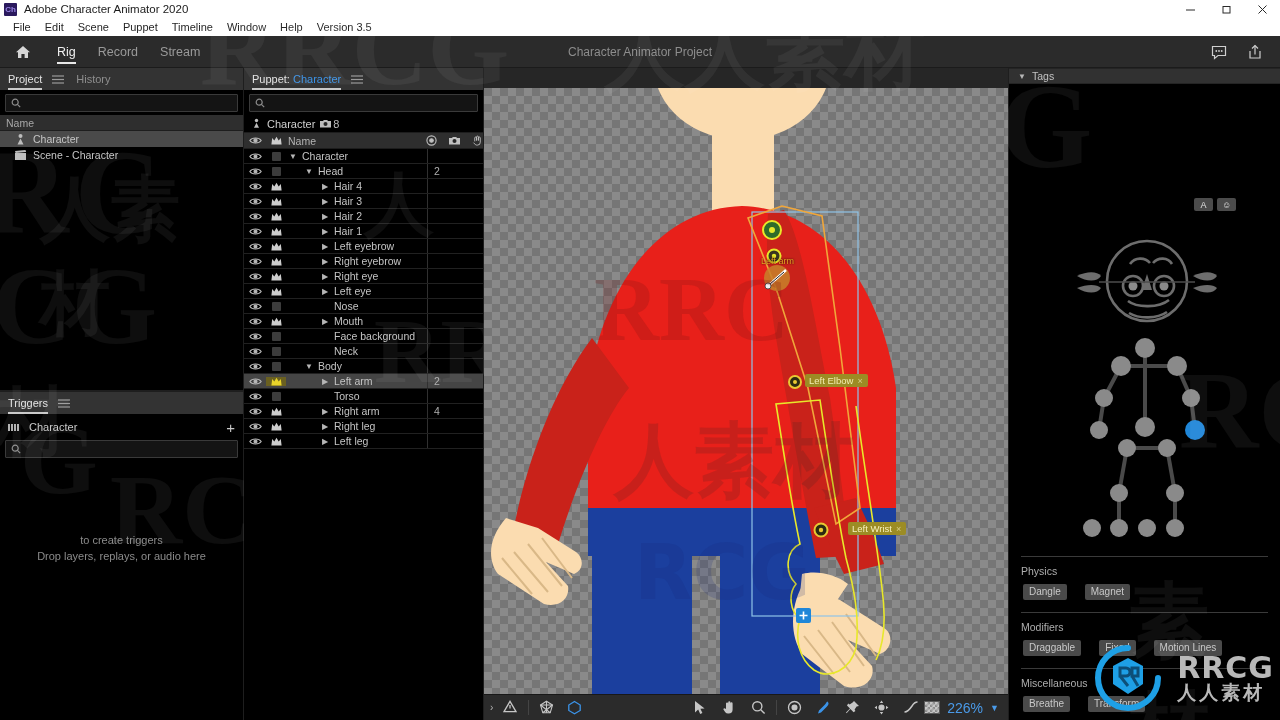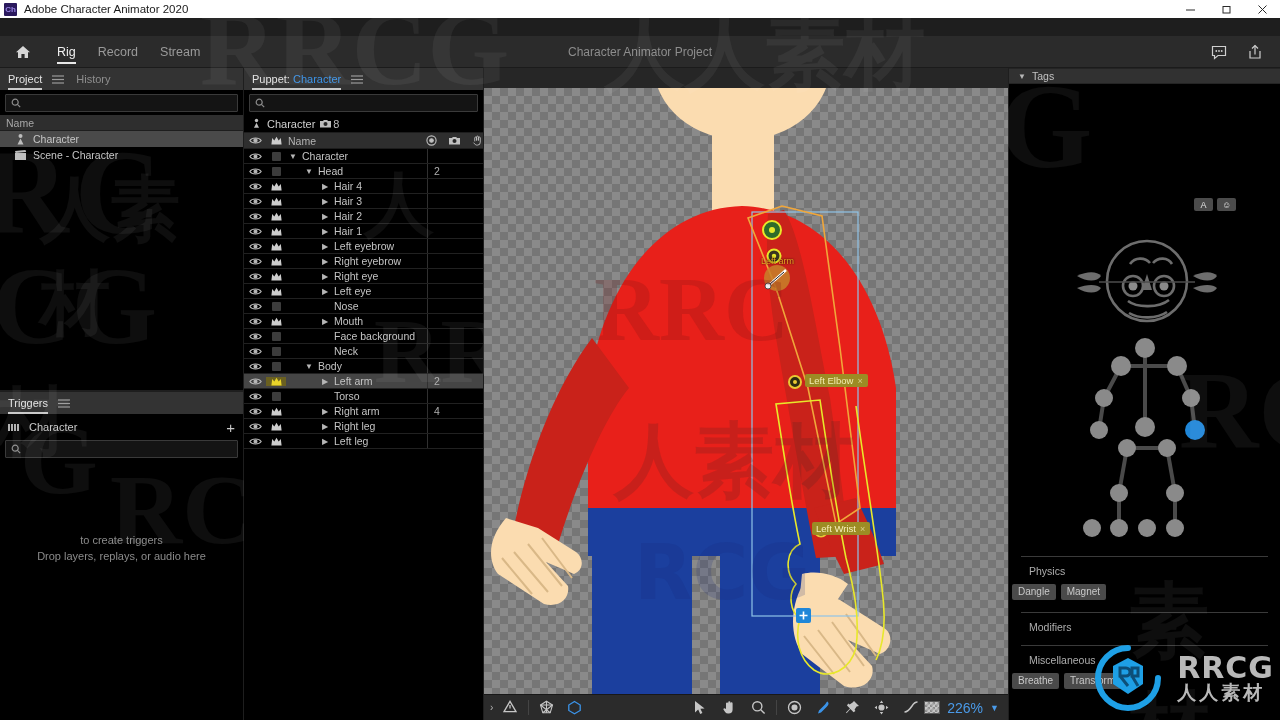--- a/index.html
+++ b/index.html
@@ -217,24 +217,24 @@
   .tag-toggle-row {
     position: absolute; right: 44px; top: 130px; display: flex; gap: 4px;
   }
   .tag-toggle {
     width: 19px; height: 13px; background: #4b4b4b; border-radius: 2px;
     display: flex; align-items: center; justify-content: center;
     color: #e0e0e0; font-size: 9px;
   }
   .fig-wrap { position: absolute; left: 0; top: 140px; width: 271px; height: 330px; }
   .prop-grp-label {
-    font-size: 10.5px; color: #aeaeae; padding-left: 20px; margin-top: 8px;
+    font-size: 10.5px; color: #aeaeae; padding-left: 12px; margin-top: 8px;
   }
   .prop-divider { height: 1px; background: #3a3a3a; margin: 6px 12px 0 12px; }
-  .chip-row { display: flex; gap: 5px; padding-left: 3px; margin-top: 7px; flex-wrap: wrap; align-items: flex-end; }
+  .chip-row { display: flex; gap: 18px; padding-left: 14px; margin-top: 7px; flex-wrap: wrap; align-items: flex-end; }
   .chip {
     background: #4a4a4a; color: #c9c9c9; font-size: 10px; border-radius: 2px;
     padding: 2px 6px; line-height: 12px;
   }
 
   
   .wm {
     position: absolute; color: rgba(255,255,255,0.055); font-weight: bold;
     pointer-events: none; user-select: none; font-family: "Liberation Serif", serif;
   }
@@ -273,20 +273,30 @@
       </div>
       <div class="win-btn">
         <svg width="11" height="11" viewBox="0 0 11 11">
             <line x1="1.5" y1="1.5" x2="9.5" y2="9.5" stroke="currentColor" stroke-width="1"></line>
             <line x1="9.5" y1="1.5" x2="1.5" y2="9.5" stroke="currentColor" stroke-width="1"></line>
           </svg>
       </div>
     </div>
   </div>
 
+  <div class="menubar">
+    <div class="menu-item">File</div>
+    <div class="menu-item">Edit</div>
+    <div class="menu-item">Scene</div>
+    <div class="menu-item">Puppet</div>
+    <div class="menu-item">Timeline</div>
+    <div class="menu-item">Window</div>
+    <div class="menu-item">Help</div>
+    <div class="menu-item">Version 3.5</div>
+  </div>
 
   <div class="appheader">
     <div class="home-icon">
       <svg width="18" height="18" viewBox="0 0 18 18" fill="currentColor">
           <path d="M9 3 L16 9.2 L14 9.2 L14 15 L10.6 15 L10.6 11 L7.4 11 L7.4 15 L4 15 L4 9.2 L2 9.2 Z"></path>
         </svg>
     </div>
     <div class="nav-tabs">
       <div class="nav-tab active">Rig</div>
       <div class="nav-tab">Record</div>
@@ -905,21 +915,21 @@
 
       
       <div style="position:absolute; left:277px; top:168px; color:#e8a020; font-size:9px; text-shadow:0 0 2px #000;">Left arm</div>
 
       <div style="position:absolute; left:321px; top:286px; display:flex; align-items:center; gap:4px;
                   background:#9c8c24; border-radius:2px; padding:1px 5px 1px 4px;">
         <span style="color:#f2ecb0; font-size:9.5px;">Left Elbow</span>
         <span style="color:#d8cf8a; font-size:9px;">×</span>
       </div>
 
-      <div style="position:absolute; left:328px; top:434px; display:flex; align-items:center; gap:4px;
+      <div style="position:absolute; left:364px; top:434px; display:flex; align-items:center; gap:4px;
                   background:#9c8c24; border-radius:2px; padding:1px 5px 1px 4px;">
         <span style="color:#f7f1bd; font-size:9.5px;">Left Wrist</span>
         <span style="color:#d8cf8a; font-size:9px;">×</span>
       </div>
 
       <div class="wm" style="left:110px; top:170px; font-size:90px; color:rgba(120,20,20,0.22);">RRC</div>
       <div class="wm wm-cn" style="left:130px; top:320px; font-size:80px; color:rgba(40,40,40,0.16);">人素材</div>
       <div class="wm wm-cn" style="left:150px; top:440px; font-size:76px; color:rgba(20,40,120,0.18);">RCG</div>
     </div>
 
@@ -1075,20 +1085,25 @@
     <div style="position:absolute; left:0; top:482px; width:271px;">
       <div class="prop-divider"></div>
       <div class="prop-grp-label">Physics</div>
       <div class="chip-row">
         <span class="chip">Dangle</span>
         <span class="chip">Magnet</span>
       </div>
 
       <div class="prop-divider" style="margin-top:12px"></div>
       <div class="prop-grp-label">Modifiers</div>
+      <div class="chip-row">
+        <span class="chip">Draggable</span>
+        <span class="chip">Fixed</span>
+        <span class="chip">Motion Lines</span>
+      </div>
 
       <div class="prop-divider" style="margin-top:12px"></div>
       <div class="prop-grp-label">Miscellaneous</div>
       <div class="chip-row">
         <span class="chip">Breathe</span>
         <span class="chip">Transform</span>
       </div>
     </div>
 
     <div class="wm" style="left:-10px; top:-10px; font-size:120px;">G</div>

